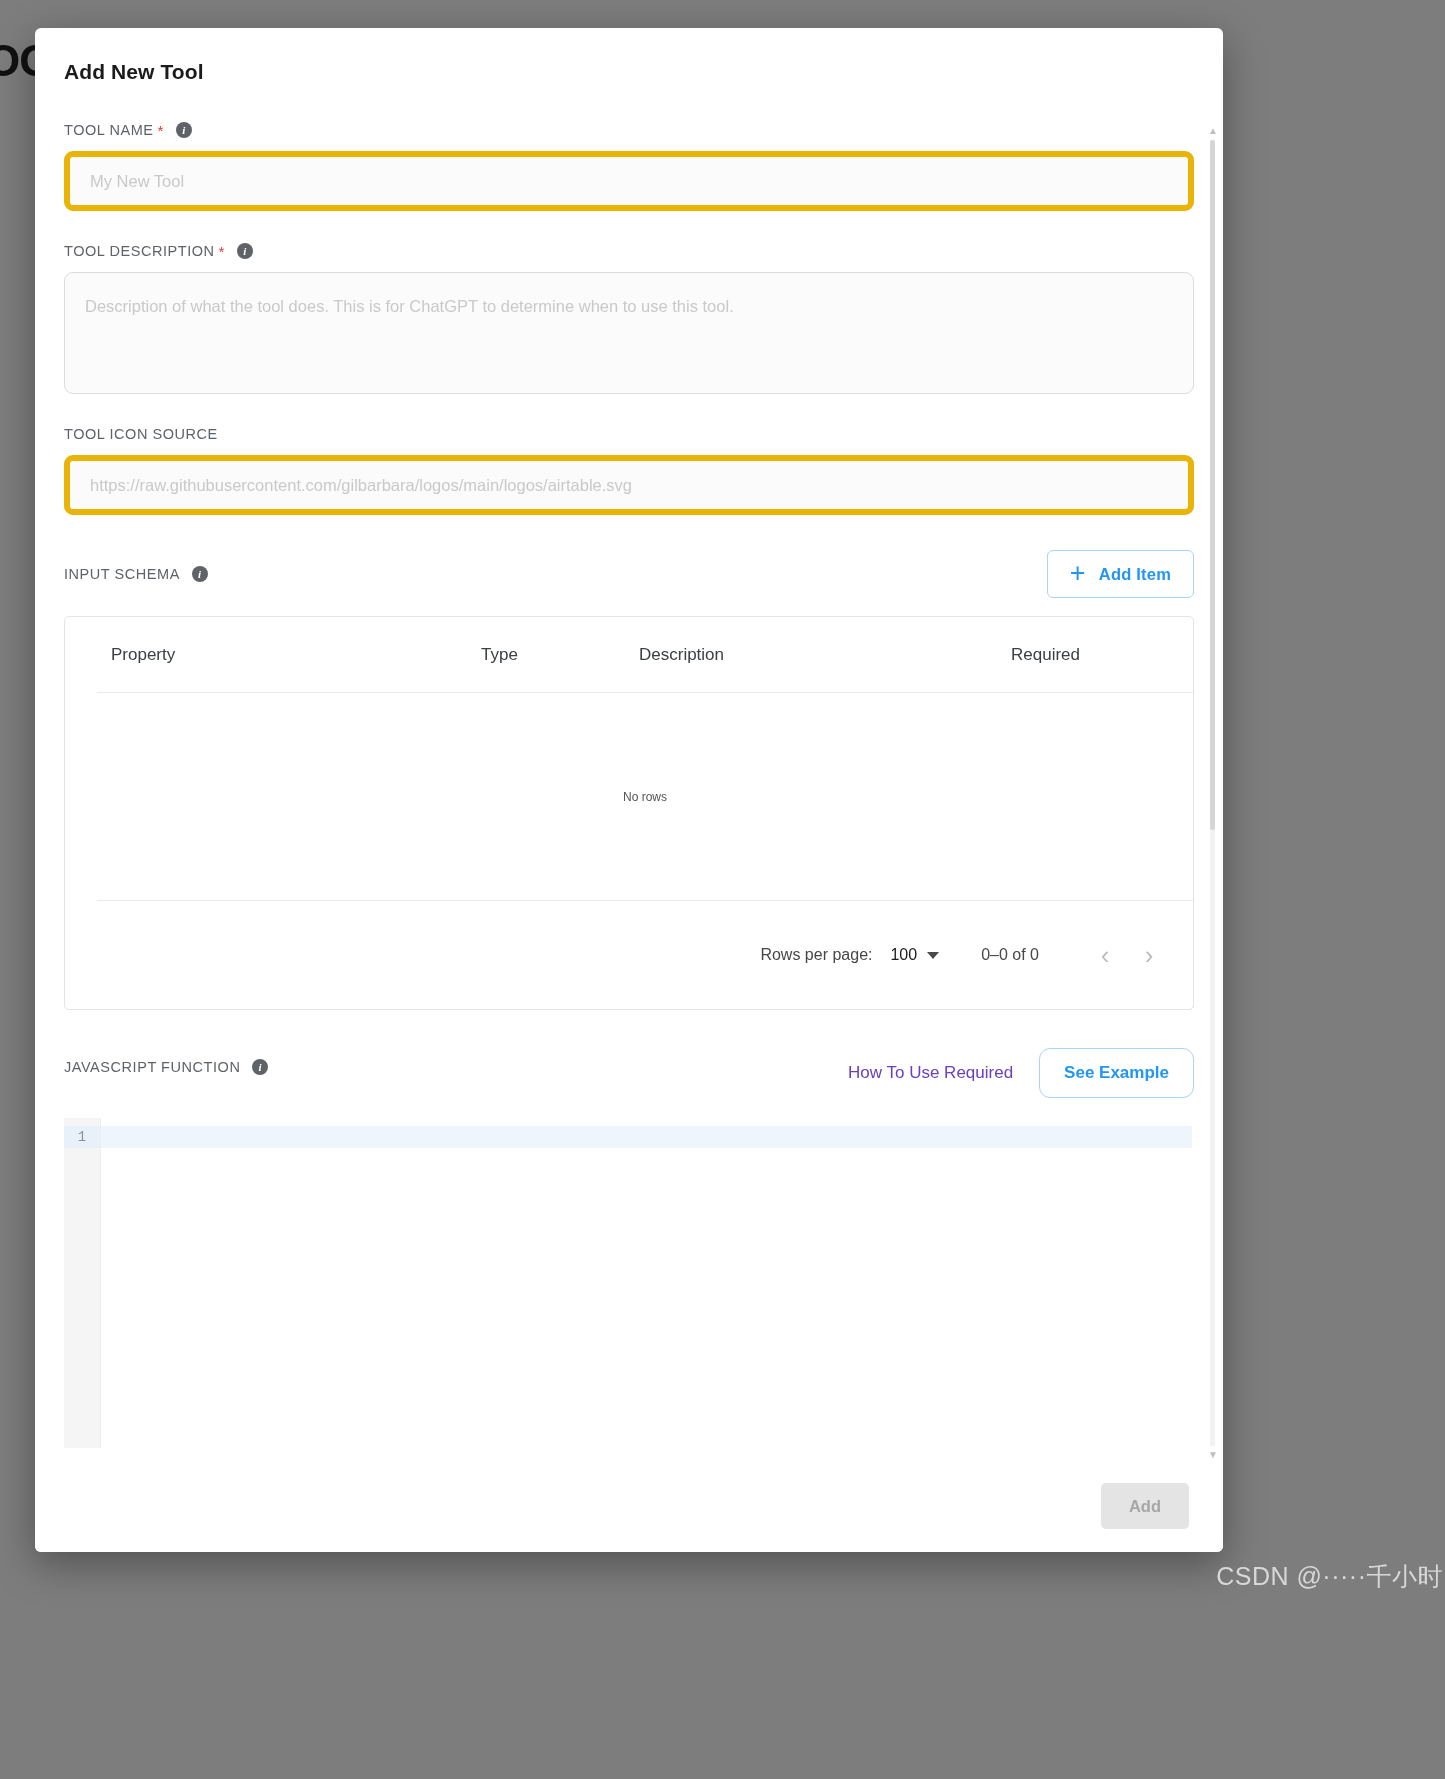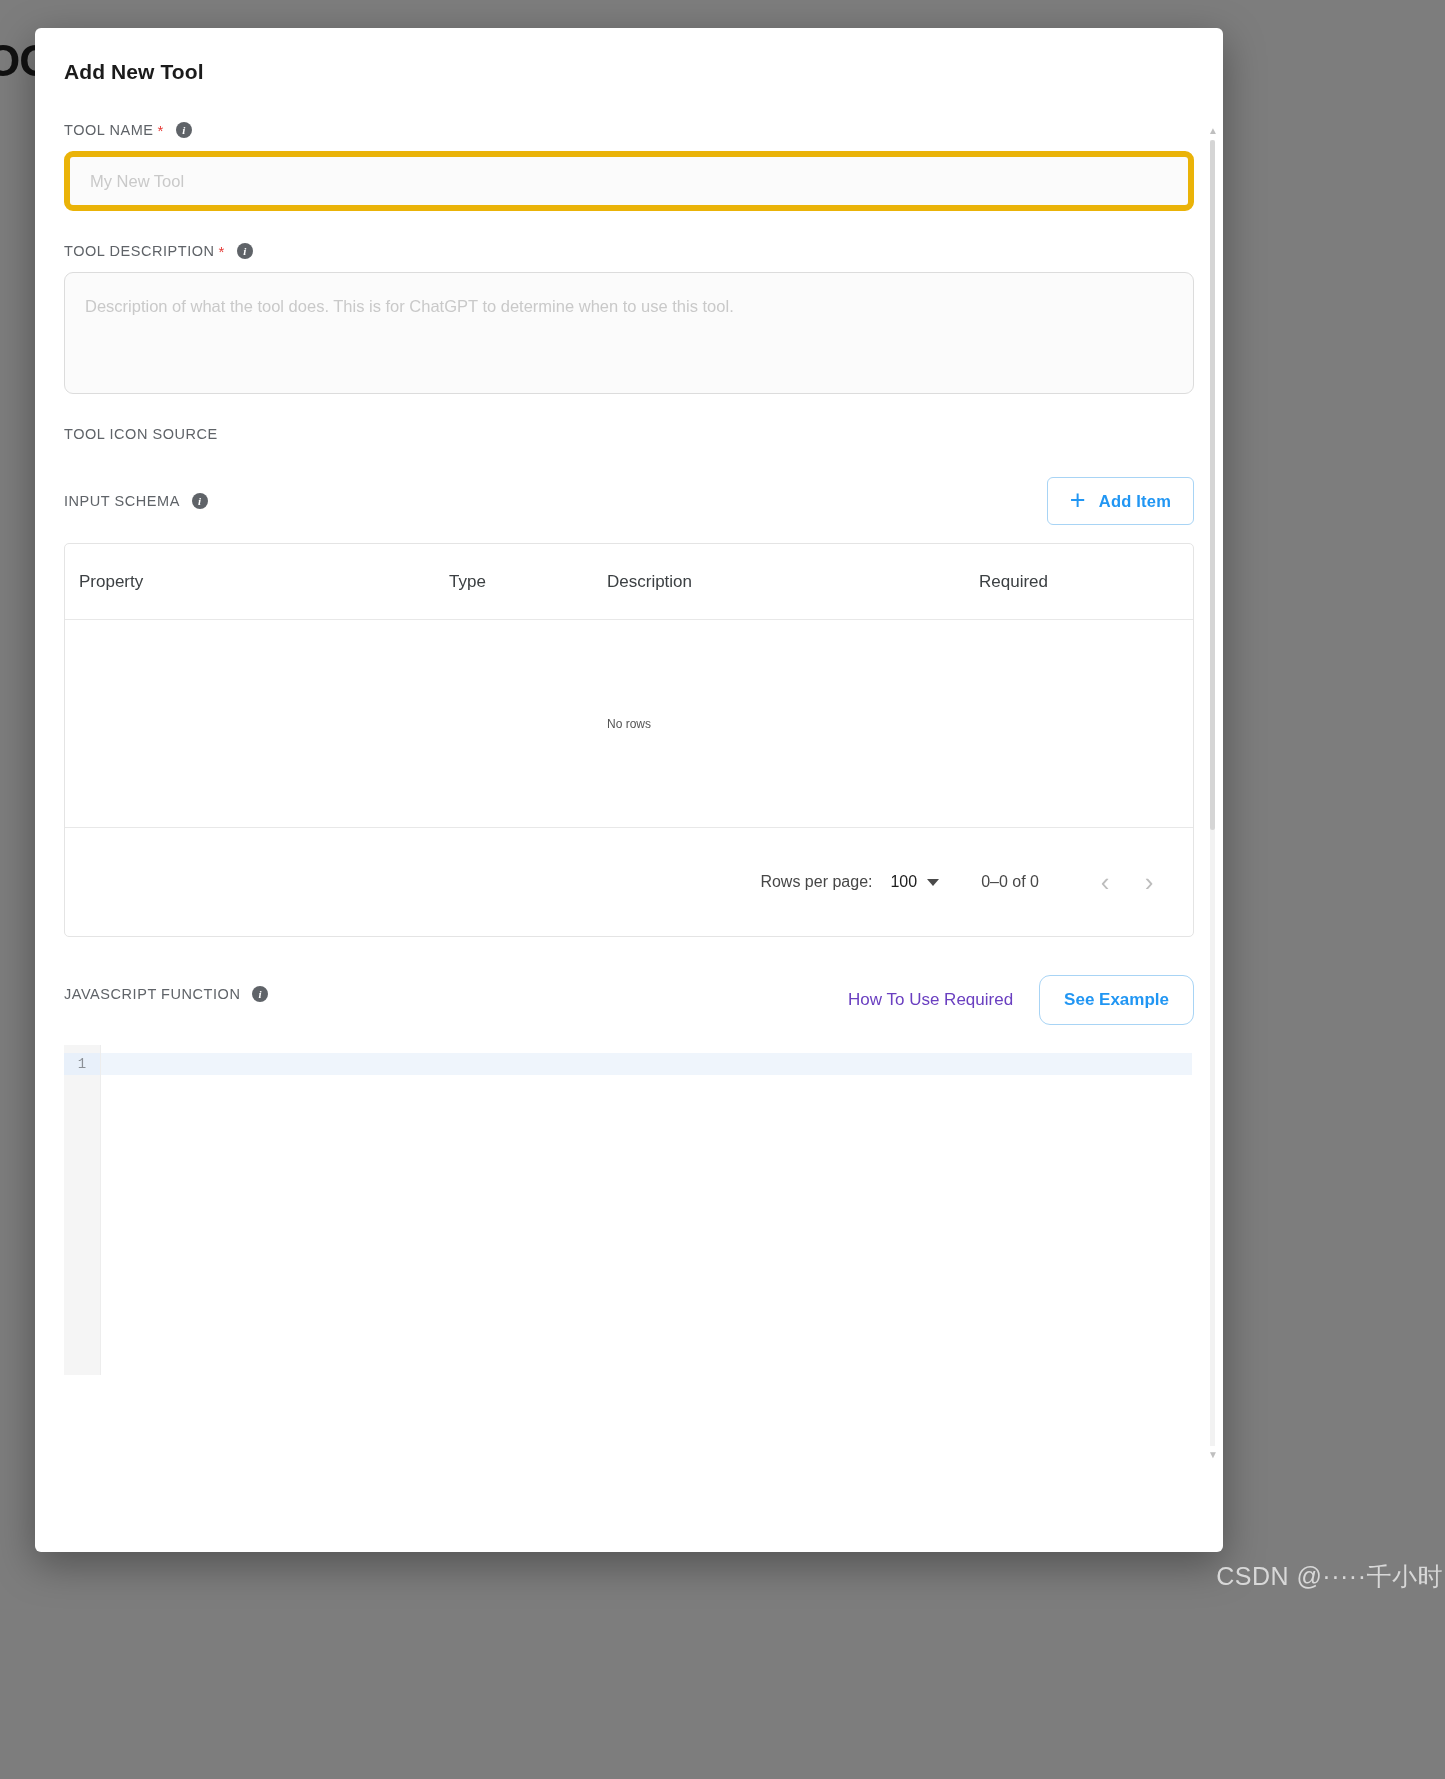--- a/index.html
+++ b/index.html
@@ -164,20 +164,21 @@
     position: relative;
     top: -1px;
   }
 
   
   .table-card {
     border: 1px solid #e4e4e4;
     border-radius: 5px;
     overflow: hidden;
     background: #fff;
+    padding-left: 32px;
   }
   .table-head {
     display: flex;
     align-items: center;
     height: 76px;
     border-bottom: 1px solid #e8e8e8;
     padding: 0 14px;
   }
   .th {
     font-size: 17px;
@@ -416,20 +417,21 @@
       <span class="info-icon">i</span>
     </div>
     <textarea class="text-area" placeholder="Description of what the tool does. This is for ChatGPT to determine when to use this tool." style=""></textarea>
 
     <div class="gap-md"></div>
 
     
     <div class="field-label">
       <span>TOOL ICON SOURCE</span>
     </div>
+    <input class="text-input" type="text" placeholder="https://raw.githubusercontent.com/gilbarbara/logos/main/logos/airtable.svg" style="">
 
     
     <div class="section-head">
       <div class="field-label">
         <span>INPUT SCHEMA</span>
         <span class="info-icon">i</span>
       </div>
       <button class="btn-outline-blue">
         <span class="plus-glyph">+</span>
         <span>Add Item</span>
@@ -480,16 +482,19 @@
 
   </div>
 
   <div class="modal-scrollbar">
     <div class="scroll-arrow-up">▲</div>
     <div class="scroll-track"></div>
     <div class="scroll-thumb"></div>
     <div class="scroll-arrow-down">▼</div>
   </div>
 
+  <div class="modal-footer">
+    <button class="btn-add-disabled">Add</button>
+  </div>
 
 </div>
 
 <div class="watermark">CSDN @·····千小时</div>
 
 </body></html>

